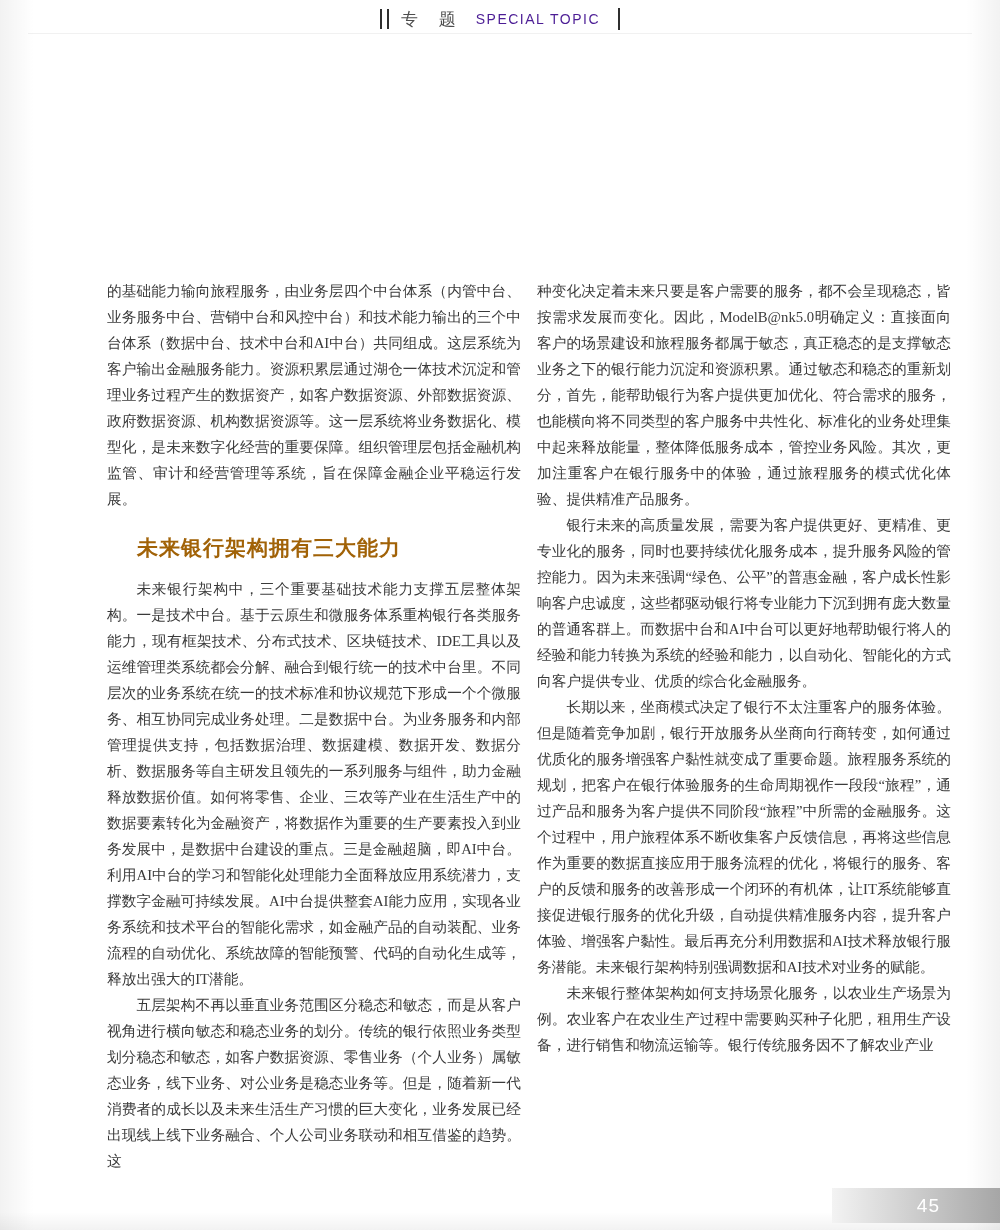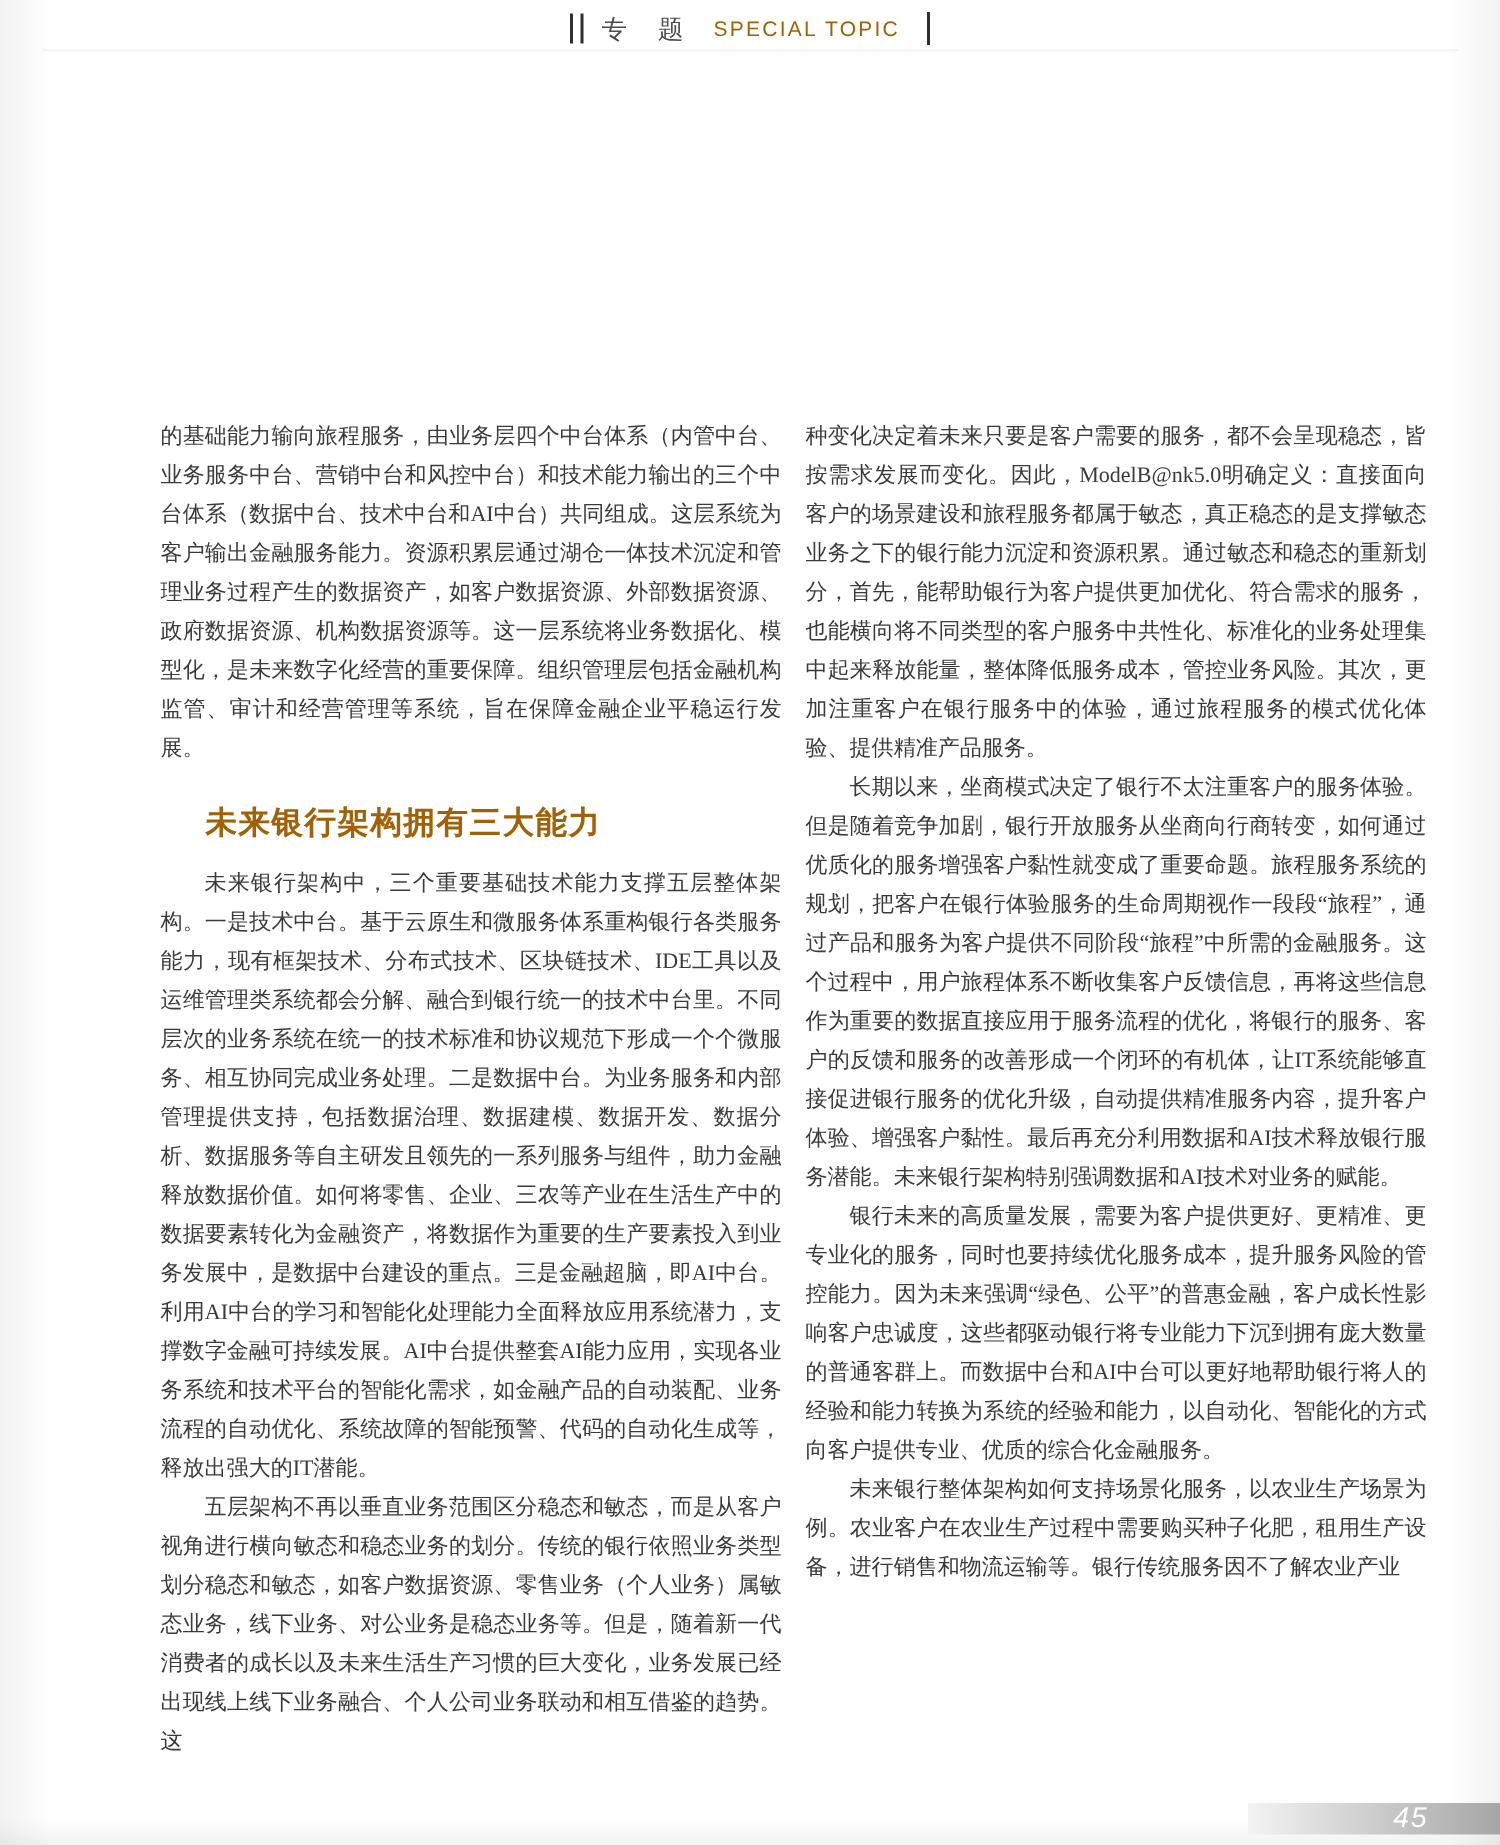--- a/index.html
+++ b/index.html
@@ -21,21 +21,21 @@
   
   .header{
     position:absolute;top:6px;left:0;right:0;
     display:flex;align-items:center;justify-content:center;
     gap:12px;height:26px;
     font-family:"Liberation Sans","DejaVu Sans",sans-serif;
   }
   .bar.double{width:5px;height:20px;border-left:2px solid #2f2f2f;border-right:2px solid #2f2f2f;}
   .bar.single{width:2px;height:22px;background:#2f2f2f;margin-left:6px;}
   .topic-cn{font-size:17px;color:#4d4d4d;letter-spacing:8px;white-space:pre;}
-  .topic-en{font-size:14px;color:#a16207;letter-spacing:1.5px;}
+  .topic-en{font-size:14px;color:#4c1d95;letter-spacing:1.5px;}
   .header-rule{position:absolute;top:33px;left:28px;right:28px;height:1px;background:rgba(0,0,0,0.055);}
 
   
   .col{position:absolute;top:278px;width:414px;color:#3a3a3a;}
   .col-left{left:107px;}
   .col-right{left:537px;}
   .col p{
     margin:0;
     font-size:14.7px;
     line-height:26px;
@@ -49,24 +49,24 @@
     font-size:21px;
     line-height:30px;
     font-weight:bold;
     color:#a16207;
     letter-spacing:1px;
   }
 
   
   .pagenum-bar{
     position:absolute;right:0;bottom:7px;
-    width:168px;height:21px;
+    width:168px;height:35px;
     background:linear-gradient(90deg,#f3f3f3,#a6a6a6);
     display:flex;align-items:center;justify-content:flex-end;
-    padding-right:48px;box-sizing:border-box;font-style:italic;
+    padding-right:60px;box-sizing:border-box;
   }
   .pagenum-bar span{
     color:#ffffff;font-size:19px;
     font-family:"Liberation Sans","DejaVu Sans",sans-serif;
     letter-spacing:1px;
   }
 </style>
 </head>
 <body>
 
@@ -86,22 +86,22 @@
 
   <section class="col col-left">
     <p class="cont">的基础能力输向旅程服务，由业务层四个中台体系（内管中台、业务服务中台、营销中台和风控中台）和技术能力输出的三个中台体系（数据中台、技术中台和AI中台）共同组成。这层系统为客户输出金融服务能力。资源积累层通过湖仓一体技术沉淀和管理业务过程产生的数据资产，如客户数据资源、外部数据资源、政府数据资源、机构数据资源等。这一层系统将业务数据化、模型化，是未来数字化经营的重要保障。组织管理层包括金融机构监管、审计和经营管理等系统，旨在保障金融企业平稳运行发展。</p>
     <h2 class="heading">未来银行架构拥有三大能力</h2>
     <p class="ind">未来银行架构中，三个重要基础技术能力支撑五层整体架构。一是技术中台。基于云原生和微服务体系重构银行各类服务能力，现有框架技术、分布式技术、区块链技术、IDE工具以及运维管理类系统都会分解、融合到银行统一的技术中台里。不同层次的业务系统在统一的技术标准和协议规范下形成一个个微服务、相互协同完成业务处理。二是数据中台。为业务服务和内部管理提供支持，包括数据治理、数据建模、数据开发、数据分析、数据服务等自主研发且领先的一系列服务与组件，助力金融释放数据价值。如何将零售、企业、三农等产业在生活生产中的数据要素转化为金融资产，将数据作为重要的生产要素投入到业务发展中，是数据中台建设的重点。三是金融超脑，即AI中台。利用AI中台的学习和智能化处理能力全面释放应用系统潜力，支撑数字金融可持续发展。AI中台提供整套AI能力应用，实现各业务系统和技术平台的智能化需求，如金融产品的自动装配、业务流程的自动优化、系统故障的智能预警、代码的自动化生成等，释放出强大的IT潜能。</p>
     <p class="ind">五层架构不再以垂直业务范围区分稳态和敏态，而是从客户视角进行横向敏态和稳态业务的划分。传统的银行依照业务类型划分稳态和敏态，如客户数据资源、零售业务（个人业务）属敏态业务，线下业务、对公业务是稳态业务等。但是，随着新一代消费者的成长以及未来生活生产习惯的巨大变化，业务发展已经出现线上线下业务融合、个人公司业务联动和相互借鉴的趋势。这</p>
   </section>
 
   <section class="col col-right">
     <p class="cont">种变化决定着未来只要是客户需要的服务，都不会呈现稳态，皆按需求发展而变化。因此，ModelB@nk5.0明确定义：直接面向客户的场景建设和旅程服务都属于敏态，真正稳态的是支撑敏态业务之下的银行能力沉淀和资源积累。通过敏态和稳态的重新划分，首先，能帮助银行为客户提供更加优化、符合需求的服务，也能横向将不同类型的客户服务中共性化、标准化的业务处理集中起来释放能量，整体降低服务成本，管控业务风险。其次，更加注重客户在银行服务中的体验，通过旅程服务的模式优化体验、提供精准产品服务。</p>
+    <p class="ind">银行未来的高质量发展，需要为客户提供更好、更精准、更专业化的服务，同时也要持续优化服务成本，提升服务风险的管控能力。因为未来强调“绿色、公平”的普惠金融，客户成长性影响客户忠诚度，这些都驱动银行将专业能力下沉到拥有庞大数量的普通客群上。而数据中台和AI中台可以更好地帮助银行将人的经验和能力转换为系统的经验和能力，以自动化、智能化的方式向客户提供专业、优质的综合化金融服务。</p>
     <p class="ind">长期以来，坐商模式决定了银行不太注重客户的服务体验。但是随着竞争加剧，银行开放服务从坐商向行商转变，如何通过优质化的服务增强客户黏性就变成了重要命题。旅程服务系统的规划，把客户在银行体验服务的生命周期视作一段段“旅程”，通过产品和服务为客户提供不同阶段“旅程”中所需的金融服务。这个过程中，用户旅程体系不断收集客户反馈信息，再将这些信息作为重要的数据直接应用于服务流程的优化，将银行的服务、客户的反馈和服务的改善形成一个闭环的有机体，让IT系统能够直接促进银行服务的优化升级，自动提供精准服务内容，提升客户体验、增强客户黏性。最后再充分利用数据和AI技术释放银行服务潜能。未来银行架构特别强调数据和AI技术对业务的赋能。</p>
-    <p class="ind">银行未来的高质量发展，需要为客户提供更好、更精准、更专业化的服务，同时也要持续优化服务成本，提升服务风险的管控能力。因为未来强调“绿色、公平”的普惠金融，客户成长性影响客户忠诚度，这些都驱动银行将专业能力下沉到拥有庞大数量的普通客群上。而数据中台和AI中台可以更好地帮助银行将人的经验和能力转换为系统的经验和能力，以自动化、智能化的方式向客户提供专业、优质的综合化金融服务。</p>
     <p class="ind">未来银行整体架构如何支持场景化服务，以农业生产场景为例。农业客户在农业生产过程中需要购买种子化肥，租用生产设备，进行销售和物流运输等。银行传统服务因不了解农业产业</p>
   </section>
 
   <div class="pagenum-bar">
     <span>45</span>
   </div>
 
 </div>
 
 </body></html>

